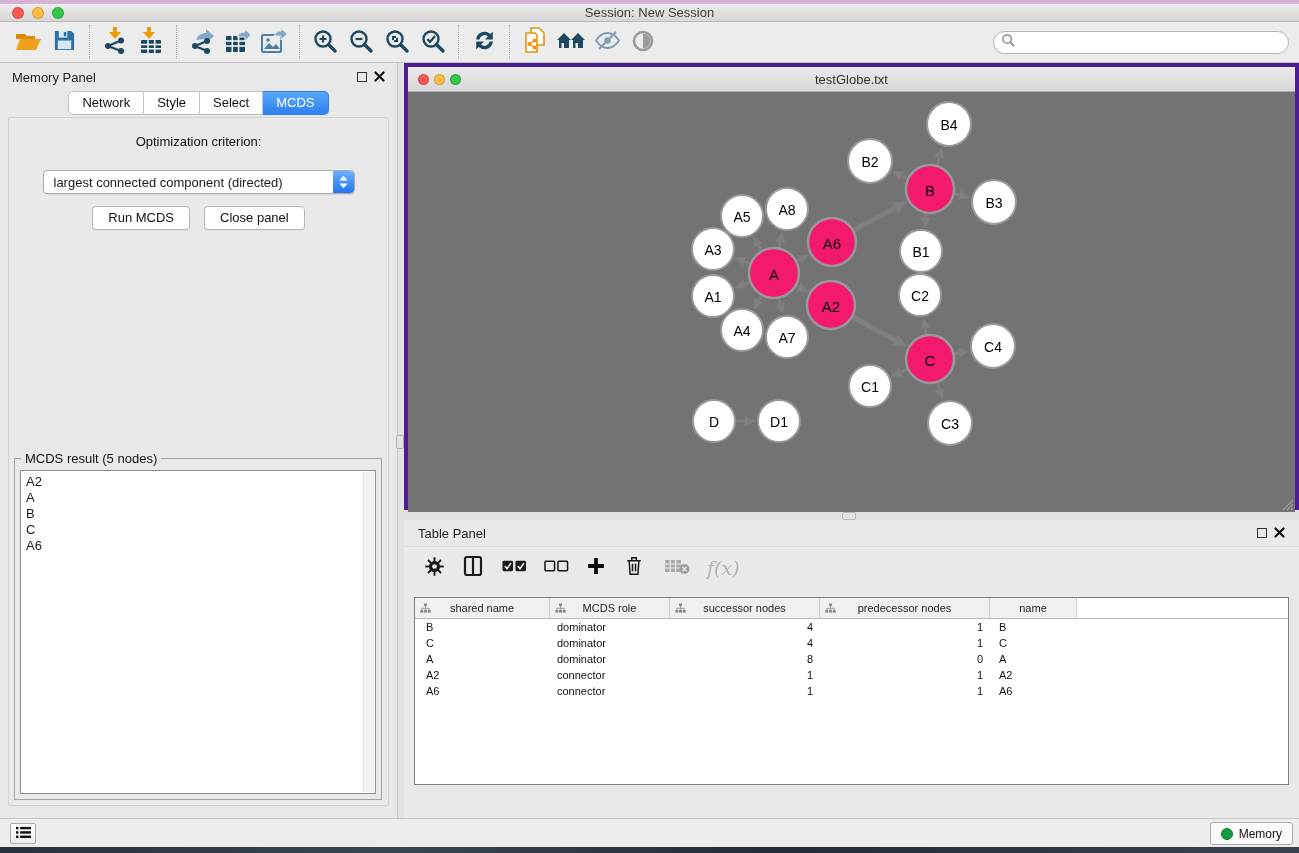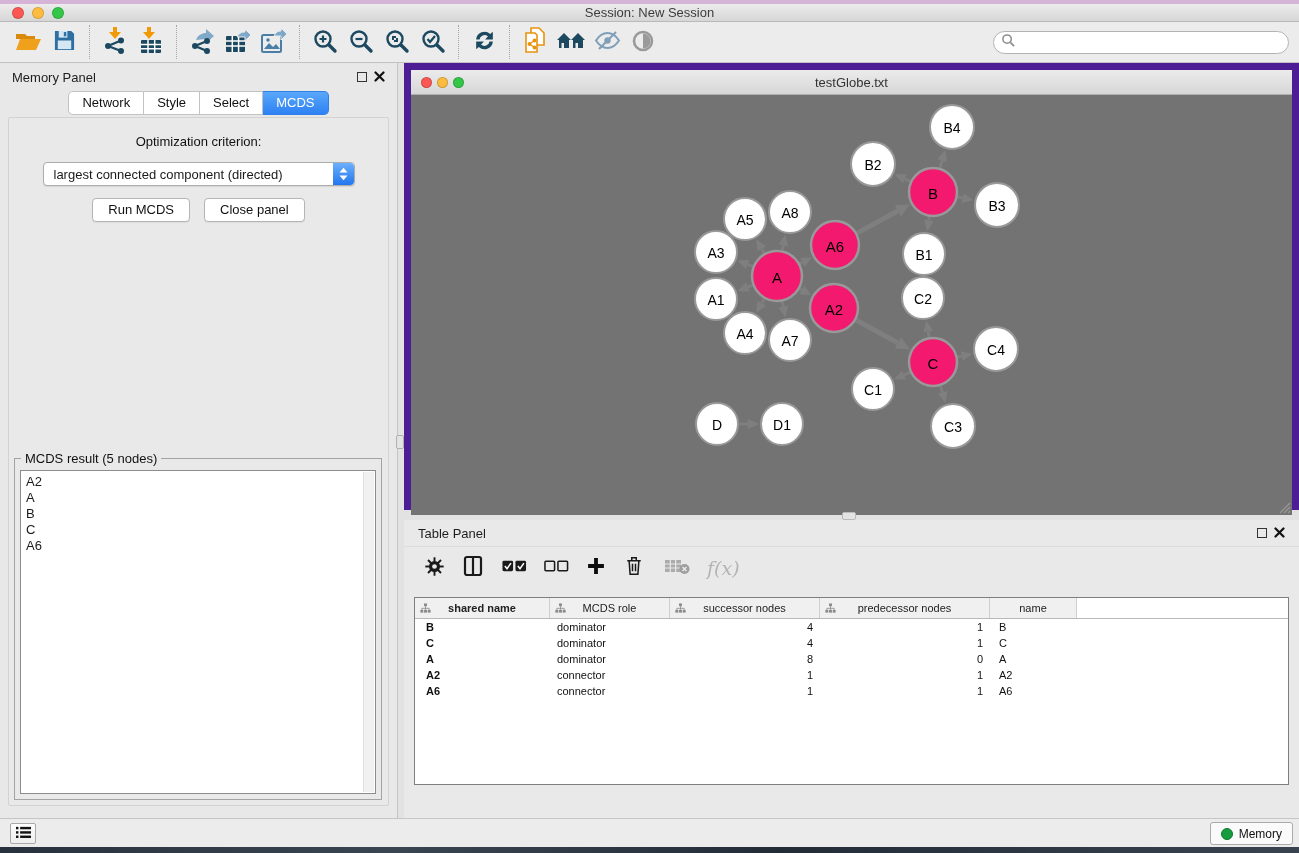--- a/index.html
+++ b/index.html
@@ -34,37 +34,37 @@
 
   .seg { display:flex; justify-content:center; }
   .seg .tab { background:#fff; border:1px solid #c2c2c2; border-left:none; padding:3px 13px 4px; font-size:13px; color:#111; }
   .seg .tab:first-child { border-left:1px solid #c2c2c2; border-radius:5px 0 0 5px; }
   .seg .tab:last-child { border-radius:0 5px 5px 0; }
   .seg .tab.active { background:linear-gradient(#5aa7fa,#2e82f3); border-color:#2e7fe8; color:#fff; }
 
   .cp-body { position:absolute; top:54px; left:8px; right:8px; bottom:12px; background:#e9e9e9;
     border:1px solid #d2d2d2; border-radius:2px; }
   .opt-label { text-align:center; margin-top:16px; color:#111; }
-  .dropdown { position:relative; margin:13px auto 0; width:312px; height:24px; background:#fff;
+  .dropdown { position:relative; margin:21px auto 0; width:312px; height:24px; background:#fff;
     border:1px solid #adadad; border-radius:4px; display:flex; align-items:center; padding:0 44px 0 10px;
     font-size:13px; box-shadow:0 1px 1px rgba(0,0,0,.08); }
   .dd-stepper { position:absolute; right:0; top:0; bottom:0; width:21px; border-radius:0 4px 4px 0;
     background:linear-gradient(#6cb0fb,#2276ee); display:flex; flex-direction:column; align-items:center; justify-content:center; gap:2px; }
   .btn-row { display:flex; justify-content:center; gap:14px; margin-top:12px; }
   .pbtn { background:#fff; border:1px solid #b5b5b5; border-radius:4px; padding:3px 15px 4px; font-size:13px; color:#111;
     box-shadow:0 1px 1px rgba(0,0,0,.06); }
 
   .result-group { position:absolute; left:14px; top:395px; width:368px; bottom:18px; border:1px solid #a3a3a3; }
   .result-title { position:absolute; top:-8px; left:6px; background:#e9e9e9; padding:0 4px; font-size:13px; color:#111; }
   .result-list { position:absolute; left:5px; right:5px; top:11px; bottom:5px; background:#fff; border:1px solid #8c8c8c;
     font-size:13px; padding:3px 0 0 5px; line-height:16px; overflow:hidden; }
   .result-scroll { position:absolute; top:1px; bottom:1px; right:1px; width:11px; background:#f1f1f1; border-left:1px solid #e0e0e0; }
 
   
-  .netwin { position:absolute; left:404px; top:0; width:895px; height:447px; border:7px solid #4c1d95; background:#fff; }
+  .netwin { position:absolute; left:404px; top:0; width:895px; height:447px; border:4px solid #4c1d95; background:#fff; }
   .net-titlebar { height:25px; background:linear-gradient(#ebebeb,#d7d7d7); border-bottom:1px solid #b0b0b0;
     display:flex; align-items:center; justify-content:center; font-size:13px; color:#333; position:relative; }
   .net-lights { position:absolute; left:10px; top:7px; display:flex; gap:5px; }
   .net-light { width:11px; height:11px; border-radius:50%; border:1px solid rgba(0,0,0,.18); }
   .net-canvas { position:relative; width:100%; height:420px; background:#737373; }
   .net-canvas svg { position:absolute; inset:0; }
   .resize-grip { position:absolute; right:1px; bottom:1px; width:13px; height:13px; }
   .v-grip { position:absolute; left:396px; top:372px; width:8px; height:14px; background:#e3e3e3; border:1px solid #b0b0b0; border-radius:2px; }
   .h-grip { position:absolute; left:842px; top:449px; width:14px; height:8px; background:#e3e3e3; border:1px solid #b9b9b9; border-radius:2px; }
 
@@ -73,21 +73,21 @@
   .tp-head { height:26px; display:flex; align-items:center; padding:0 14px; color:#1e1e1e; }
   .tp-toolbar { height:42px; display:flex; align-items:center; gap:17px; padding:0 0 0 20px; border-top:1px solid #dcdcdc; }
   .tp-tool { display:flex; align-items:center; justify-content:flex-start; min-width:22px; height:30px; }
   .fx { font-family:"DejaVu Serif", serif; font-style:italic; font-size:19px; color:#b3b3b3; }
 
   .ntable { position:absolute; left:10px; right:10px; top:77px; bottom:33px; background:#fff; border:1px solid #7f7f7f; overflow:hidden; }
   .thead { display:flex; height:21px; border-bottom:1px solid #b9b9b9; font-size:11px; color:#222; }
   .hcell { position:relative; background:#f0f0f0; border-right:1px solid #cfcfcf; display:flex; align-items:center; justify-content:center; }
   .hfill { flex:1; background:#fff; }
   .hicon { position:absolute; left:5px; top:5px; }
-  .c0{ width:135px;font-weight:bold; } .c1{ width:120px; } .c2{ width:150px; } .c3{ width:170px; } .c4{ width:87px; }
+  .c0{ width:135px; } .c1{ width:120px; } .c2{ width:150px; } .c3{ width:170px; } .c4{ width:87px; }
   .trow { display:flex; height:16px; font-size:11px; align-items:center; color:#111; }
   .trow .cell { overflow:hidden; white-space:nowrap; }
   .trow .c0 { padding-left:11px; } .trow .c1 { padding-left:7px; }
   .trow .c2 { text-align:right; padding-right:7px; } .trow .c3 { text-align:right; padding-right:7px; }
   .trow .c4 { padding-left:9px; }
   .tp-tabs { position:absolute; left:0; right:0; bottom:7px; display:flex; justify-content:center; }
   .tp-tabs .tab { padding:3px 14px 4px; }
 
   
   .statusbar { position:absolute; left:0; right:0; bottom:6px; height:29px; background:#ececec; border-top:1px solid #c6c6c6; }

